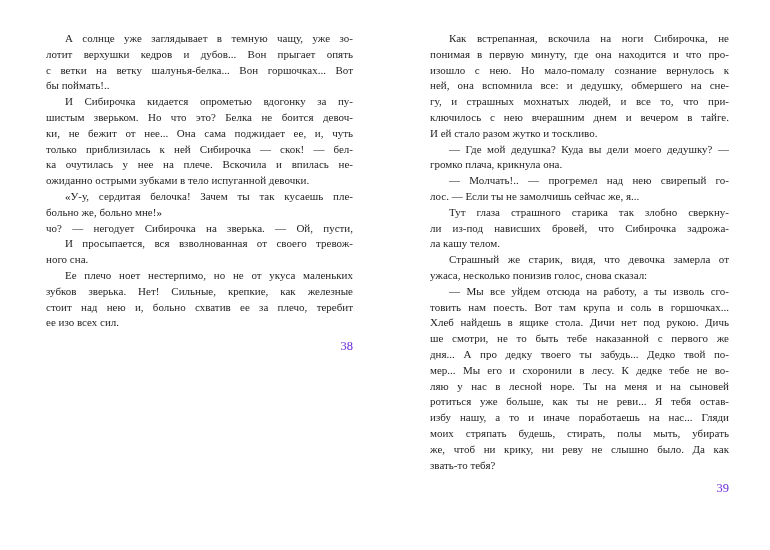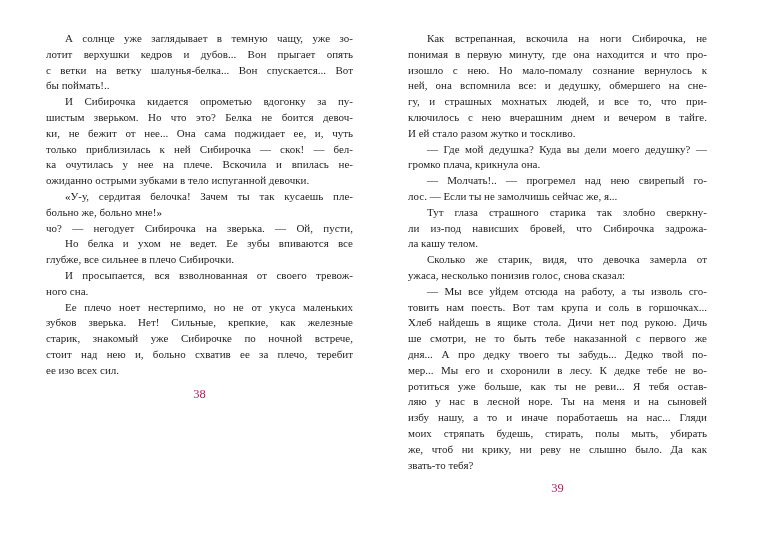--- a/index.html
+++ b/index.html
@@ -14,78 +14,73 @@
     background: #ffffff;
     overflow: hidden;
     font-family: "Liberation Serif", "DejaVu Serif", serif;
     color: #1e1e1e;
   }
   .page {
     position: absolute;
     top: 31px;
   }
   .page-left  { left: 46px;  width: 307px; }
-  .page-right { left: 408px; width: 299px; }
+  .page-right { left: 430px; width: 299px; }
   .text-block {
     font-size: 11px;
     line-height: 15.8px;
   }
   .para { margin: 0; }
   .line {
     height: 15.8px;
     overflow: hidden;
     text-align: justify;
     text-align-last: justify;
   }
   .line.first { text-indent: 19px; }
   .line.last  { text-align-last: left; }
   .page-number {
     margin-top: 8px;
-    text-align: center;
+    text-align: right;
     font-size: 12.5px;
-    color: #be185d;
+    color: #6d28d9;
   }
 </style>
 </head>
 <body>
 
 <div class="spread">
   <div class="page page-left">
     <div class="text-block">
         <div class="para">
           <div class="line first">А солнце уже заглядывает в темную чащу, уже зо-</div>
           <div class="line">лотит верхушки кедров и дубов... Вон прыгает опять</div>
-          <div class="line">с ветки на ветку шалунья-белка... Вон спускается... Вот</div>
+          <div class="line">с ветки на ветку шалунья-белка... Вон горшочках... Вот</div>
           <div class="line last">бы поймать!..</div>
         </div>
         <div class="para">
           <div class="line first">И Сибирочка кидается опрометью вдогонку за пу-</div>
           <div class="line">шистым зверьком. Но что это? Белка не боится девоч-</div>
           <div class="line">ки, не бежит от нее... Она сама поджидает ее, и, чуть</div>
           <div class="line">только приблизилась к ней Сибирочка — скок! — бел-</div>
           <div class="line">ка очутилась у нее на плече. Вскочила и впилась не-</div>
           <div class="line last">ожиданно острыми зубками в тело испуганной девочки.</div>
         </div>
         <div class="para">
           <div class="line first">«У-у, сердитая белочка! Зачем ты так кусаешь пле-</div>
           <div class="line last">больно же, больно мне!»</div>
           <div class="line">чо? — негодует Сибирочка на зверька. — Ой, пусти,</div>
         </div>
         <div class="para">
-          <div class="line first">Но белка и ухом не ведет. Ее зубы впиваются все</div>
-          <div class="line last">глубже, все сильнее в плечо Сибирочки.</div>
-        </div>
-        <div class="para">
           <div class="line first">И просыпается, вся взволнованная от своего тревож-</div>
           <div class="line last">ного сна.</div>
         </div>
         <div class="para">
           <div class="line first">Ее плечо ноет нестерпимо, но не от укуса маленьких</div>
           <div class="line">зубков зверька. Нет! Сильные, крепкие, как железные</div>
-          <div class="line">старик, знакомый уже Сибирочке по ночной встрече,</div>
           <div class="line">стоит над нею и, больно схватив ее за плечо, теребит</div>
           <div class="line last">ее изо всех сил.</div>
         </div>
       </div>
     <div class="page-number">38</div>
   </div>
   <div class="page page-right">
     <div class="text-block">
         <div class="para">
           <div class="line first">Как встрепанная, вскочила на ноги Сибирочка, не</div>
@@ -103,32 +98,32 @@
         <div class="para">
           <div class="line first">— Молчать!.. — прогремел над нею свирепый го-</div>
           <div class="line last">лос. — Если ты не замолчишь сейчас же, я...</div>
         </div>
         <div class="para">
           <div class="line first">Тут глаза страшного старика так злобно сверкну-</div>
           <div class="line">ли из-под нависших бровей, что Сибирочка задрожа-</div>
           <div class="line last">ла кашу телом.</div>
         </div>
         <div class="para">
-          <div class="line first">Сколько же старик, видя, что девочка замерла от</div>
+          <div class="line first">Страшный же старик, видя, что девочка замерла от</div>
           <div class="line last">ужаса, несколько понизив голос, снова сказал:</div>
         </div>
         <div class="para">
           <div class="line first">— Мы все уйдем отсюда на работу, а ты изволь сго-</div>
           <div class="line">товить нам поесть. Вот там крупа и соль в горшочках...</div>
           <div class="line">Хлеб найдешь в ящике стола. Дичи нет под рукою. Дичь</div>
           <div class="line">ше смотри, не то быть тебе наказанной с первого же</div>
           <div class="line">дня... А про дедку твоего ты забудь... Дедко твой по-</div>
           <div class="line">мер... Мы его и схоронили в лесу. К дедке тебе не во-</div>
+          <div class="line">ляю у нас в лесной норе. Ты на меня и на сыновей</div>
           <div class="line">ротиться уже больше, как ты не реви... Я тебя остав-</div>
-          <div class="line">ляю у нас в лесной норе. Ты на меня и на сыновей</div>
           <div class="line">избу нашу, а то и иначе поработаешь на нас... Гляди</div>
           <div class="line">моих стряпать будешь, стирать, полы мыть, убирать</div>
           <div class="line">же, чтоб ни крику, ни реву не слышно было. Да как</div>
           <div class="line last">звать-то тебя?</div>
         </div>
       </div>
     <div class="page-number">39</div>
   </div>
 </div>
 

